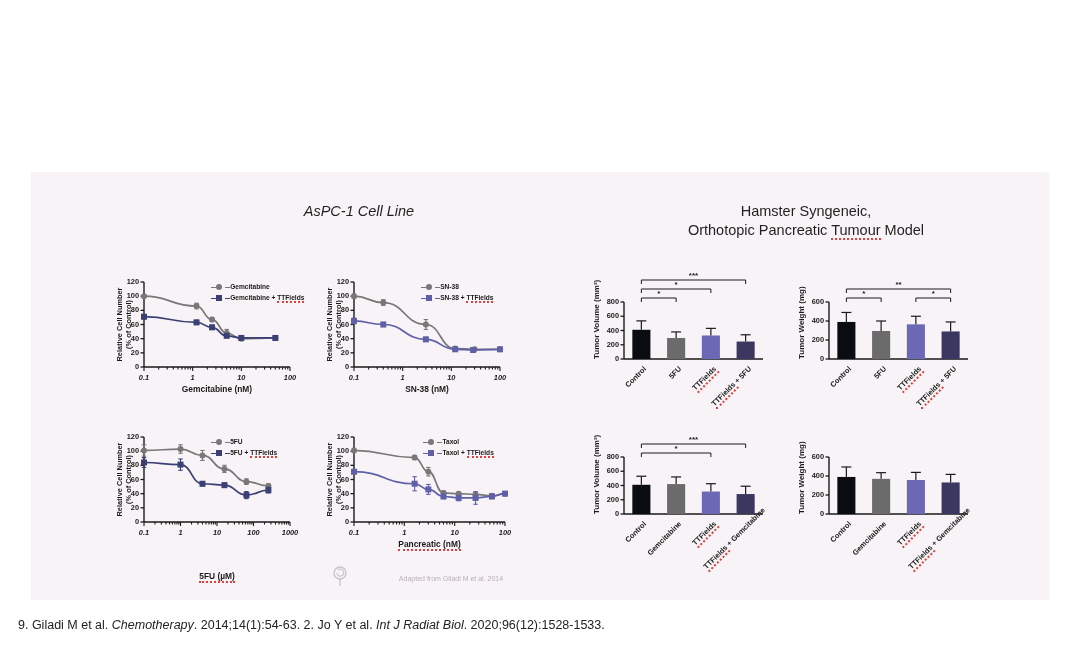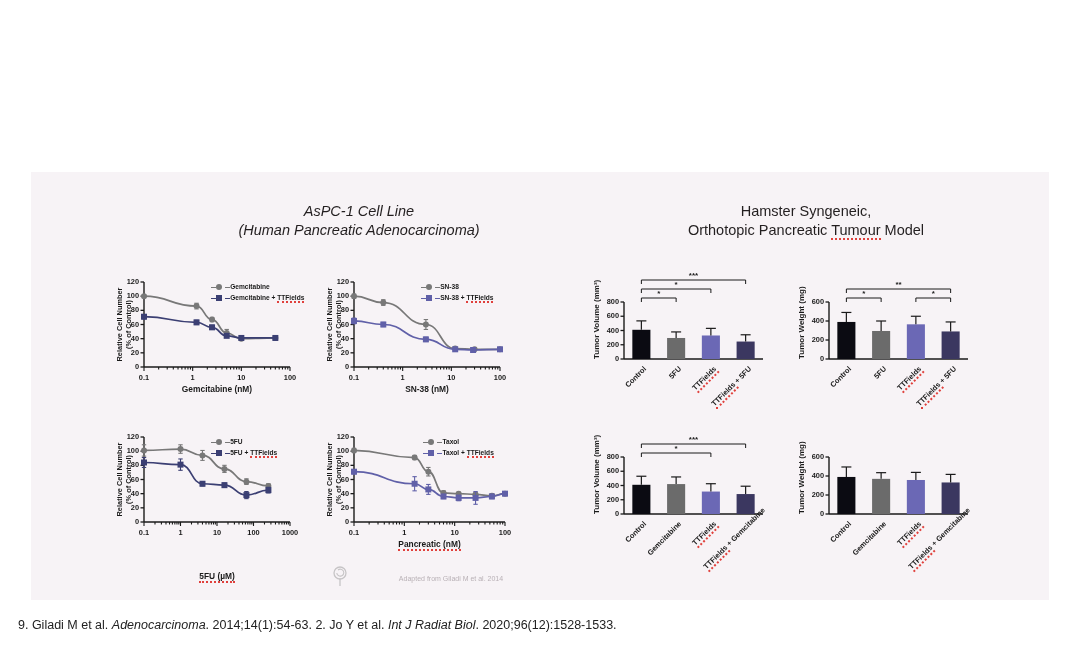--- a/index.html
+++ b/index.html
@@ -67,21 +67,21 @@
   }
   .xlab{
     position:absolute;font-size:8.4px;font-weight:bold;color:#1a1a1a;
     white-space:nowrap;text-align:center;
   }
   .ytick,.xtick{
     position:absolute;font-size:7.4px;font-weight:bold;color:#1a1a1a;
     white-space:nowrap;
   }
   .ytick{text-align:right;}
-  .xtick{text-align:center;}
+  .xtick{text-align:center;font-style:italic;}
   .legend-item{
     position:absolute;font-size:6.6px;font-weight:bold;color:#1a1a1a;
     white-space:nowrap;
   }
   .lg-mark{display:inline-block;vertical-align:middle;margin-right:3px;}
   .cat{
     position:absolute;font-size:7.4px;font-weight:bold;color:#1a1a1a;
     white-space:nowrap;transform-origin:100% 50%;transform:rotate(-45deg);
     text-align:right;
   }
@@ -93,21 +93,20 @@
 </head>
 <body>
 
 <div class="slide">
 
 
   <div class="figure-panel">
 
     <div class="panel-head left">
       <div>AsPC-1 Cell Line</div>
-      <div>(Human Pancreatic Adenocarcinoma)</div>
     </div>
 
     <div class="panel-head right">
       <div>Hamster Syngeneic,</div>
       <div><span>Orthotopic Pancreatic </span><span class="spell">Tumour</span><span> Model</span></div>
     </div>
 
 
     <svg class="magnifier" viewBox="0 0 22 22">
       <circle cx="9" cy="8" r="6" fill="none" stroke="#8d8d8d" stroke-width="1.3"></circle>
@@ -736,16 +735,16 @@
           <div class="ylab" style="left: 6px; top: 87px; width: 57px; font-size: 8px;">Tumor Weight (mg)</div>
           <div class="cat" style="left: -4.625px; top: 91px; width: 64px;"><span>Control</span></div>
           <div class="cat" style="left: 30.125px; top: 91px; width: 64px;"><span>Gemcitabine</span></div>
           <div class="cat" style="left: 64.875px; top: 91px; width: 64px;"><span><span class="spell">TTFields</span></span></div>
           <div class="cat" style="left: 99.625px; top: 91px; width: 64px;"><span><span class="spell">TTFields</span> + Gemcitabine</span></div>
         </div>
       </div>
   </div>
 
   <div class="footer">
-    <span>9. Giladi M et al. </span><i>Adenocarcinoma</i><span>. 2014;14(1):54-63. 2. Jo Y et al. </span><i>Int J Radiat Biol</i><span>. 2020;96(12):1528-1533.</span>
+    <span>9. Giladi M et al. </span><i>Chemotherapy</i><span>. 2014;14(1):54-63. 2. Jo Y et al. </span><i>Int J Radiat Biol</i><span>. 2020;96(12):1528-1533.</span>
   </div>
 
 </div>
 
 </body></html>

